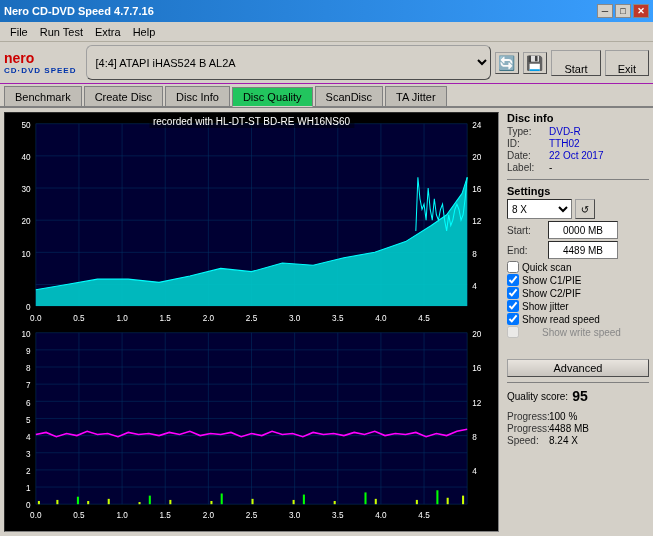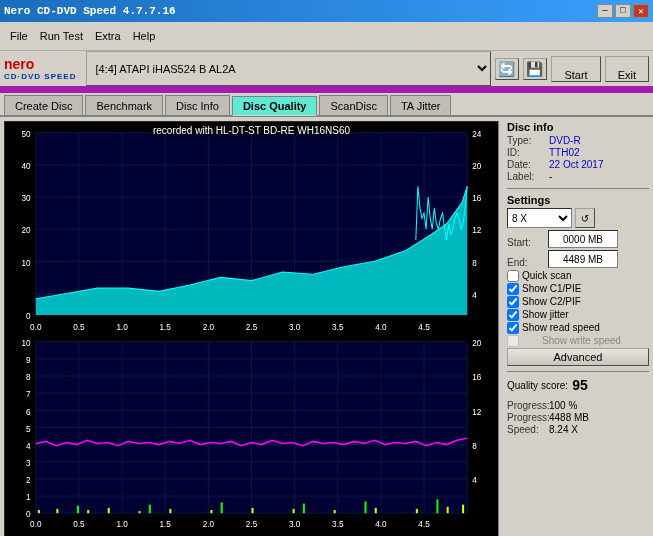--- a/index.html
+++ b/index.html
@@ -9,56 +9,55 @@
     #titlebar {
       background: linear-gradient(to right, #1a6dbd, #3a9fff);
       height: 22px;
       display: flex;
       align-items: center;
       justify-content: space-between;
       padding: 0 4px;
       color: white;
       font-size: 11px;
       font-weight: bold;
-      font-family: Liberation Mono, monospace;
     }
     #titlebar-icons { display: flex; gap: 2px; }
     .title-btn {
       width: 16px; height: 14px;
       background: #d4d0c8;
       border: 1px solid #888;
       font-size: 9px;
       display: flex; align-items: center; justify-content: center;
       cursor: pointer;
       color: black;
     }
 
     
     #menubar {
       background: #d4d0c8;
-      height: 29px;
+      height: 20px;
       display: flex;
       align-items: center;
       padding: 0 4px;
       border-bottom: 1px solid #b0aca0;
     }
     .menu-item {
       padding: 1px 6px;
       font-size: 11px;
       cursor: pointer;
     }
 
     
     #header {
       background: #d4d0c8;
       height: 42px;
       display: flex;
       align-items: center;
       padding: 2px 4px;
-      border-bottom: 7px solid #a21caf;
+      border-bottom: 1px solid #a21caf;
       gap: 4px;
     }
     #logo-area {
       display: flex;
       flex-direction: column;
       margin-right: 6px;
     }
     #logo-nero { font-size: 13px; font-weight: bold; color: #cc0000; font-family: Arial, sans-serif; }
     #logo-sub { font-size: 8px; color: #0033aa; font-weight: bold; letter-spacing: 1px; }
     .header-icon-btn {
@@ -93,23 +92,23 @@
       font-size: 11px;
       border: 1px solid #808080;
       border-bottom: none;
       background: #c0bdb6;
       cursor: pointer;
       margin-right: 2px;
       height: 20px;
       display: flex; align-items: center;
     }
     .tab.active {
-      background: #5eead4;
+      background: #22c55e;
       border-bottom: 1px solid #d4d0c8;
-      font-weight: bold;
+      font-weight: normal;
       z-index: 1;
       position: relative;
       top: 1px;
     }
 
     
     #main-content {
       display: flex;
       height: calc(536px - 22px - 20px - 42px - 24px);
       background: #d4d0c8;
@@ -145,21 +144,21 @@
       display: flex;
       gap: 4px;
       margin-bottom: 1px;
     }
     .info-label { color: #333; width: 38px; flex-shrink: 0; }
     .info-value { color: #000; font-weight: normal; }
     .info-value.blue { color: #0000cc; }
 
     .settings-row {
       display: flex;
-      align-items: flex-end;
+      align-items: center;
       gap: 3px;
       margin-bottom: 2px;
     }
     .speed-select {
       height: 20px;
       font-size: 10px;
       width: 65px;
       border: 1px inset #808080;
       background: white;
     }
@@ -177,32 +176,33 @@
       font-size: 10px;
       width: 70px;
       border: 1px inset #808080;
       background: white;
       text-align: center;
       padding: 0 2px;
     }
 
     .check-row {
       display: flex;
+      align-items: center;
       gap: 3px;
       margin-bottom: 1px;
     }
     .check-row input[type=checkbox] { width: 12px; height: 12px; }
 
     .advanced-btn {
       background: linear-gradient(to bottom, #e8e4de, #c8c4be);
       border: 1px outset #a0a0a0;
       padding: 2px 10px;
       font-size: 11px;
       cursor: pointer;
-      margin-top: 0;
+      margin-top: 20px;
       align-self: flex-end;
       width: 100%;
       text-align: center;
     }
 
     .quality-row {
       display: flex;
       align-items: center;
       gap: 4px;
       margin-top: 0;
@@ -256,32 +256,32 @@
   <span class="menu-item">Help</span>
 </div>
 
 <div id="header">
   <div id="logo-area">
     <span id="logo-nero">
       <span style="color:#cc0000;font-weight:bold;font-size:14px;">nero</span>
     </span>
     <span id="logo-sub">CD·DVD SPEED</span>
   </div>
-  <select class="header-icon-btn" style="width:auto;height:35px;font-size:11px;flex:1;padding:0 4px;">
+  <select class="header-icon-btn" style="width:auto;height:35px;font-size:11px;flex:1;padding:0 4px;border-radius:6px;">
     <option>[4:4]  ATAPI iHAS524  B AL2A</option>
   </select>
   <div class="header-icon-btn" title="Refresh">🔄</div>
   <div class="header-icon-btn" title="Save">💾</div>
   <button class="header-btn">Start</button>
   <button class="header-btn">Exit</button>
 </div>
 
 <div id="tabbar">
+  <div class="tab">Benchmark</div>
   <div class="tab">Create Disc</div>
-  <div class="tab">Benchmark</div>
   <div class="tab">Disc Info</div>
   <div class="tab active">Disc Quality</div>
   <div class="tab">ScanDisc</div>
   <div class="tab">TA Jitter</div>
 </div>
 
 <div id="main-content">
 
   <div id="chart-area">
     <span class="recording-label">recorded with HL-DT-ST BD-RE  WH16NS60</span>

